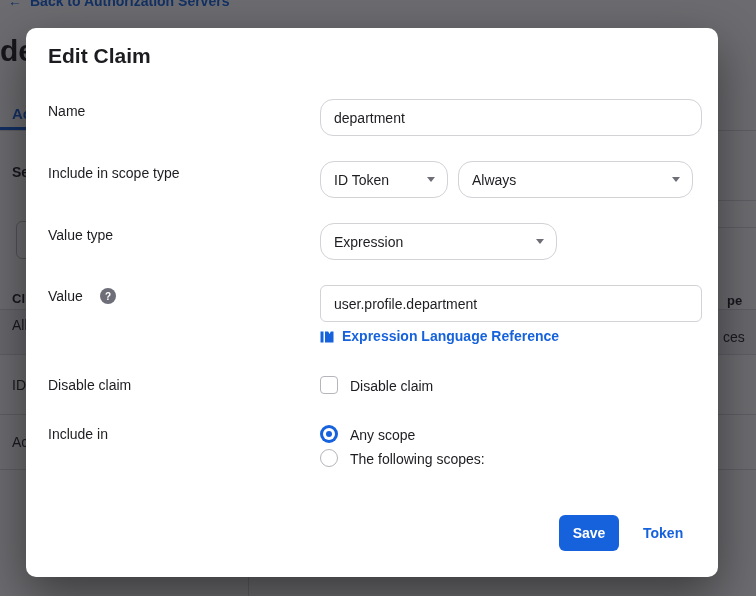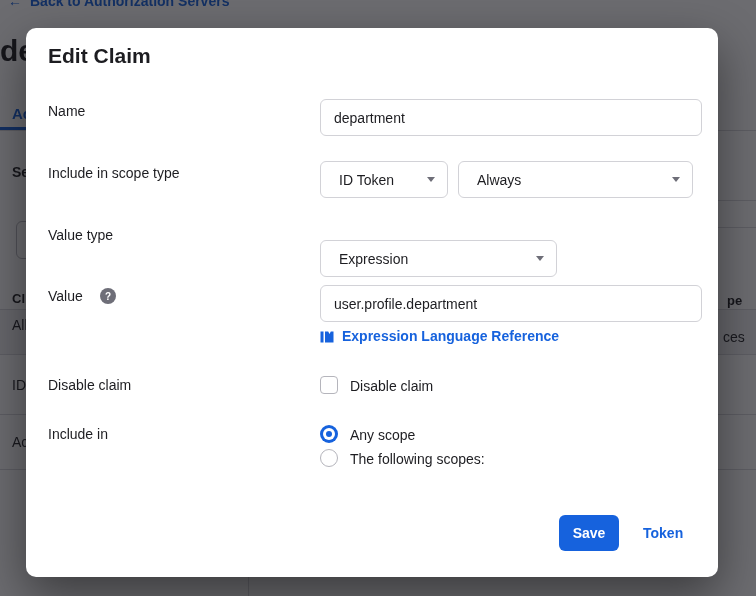--- a/index.html
+++ b/index.html
@@ -24,23 +24,23 @@
   
   .overlay{position:absolute;inset:0;background:rgba(18,18,24,0.62);}
   
   .modal{position:absolute;left:26px;top:28px;width:692px;height:549px;background:#fff;
          border-radius:10px;box-shadow:0 18px 48px rgba(0,0,0,.45);}
   .modal-title{position:absolute;left:22px;top:16px;font-size:21px;font-weight:700;color:#1d1d21;}
   .f-label{position:absolute;left:22px;font-size:14px;color:#1d1d21;}
   .text-input{position:absolute;left:294px;width:382px;height:37px;box-sizing:border-box;
               border:1px solid #d2d2d7;border-radius:6px;padding:0 13px;font-size:14px;color:#1d1d21;
               font-family:"Liberation Sans",sans-serif;background:#fff;outline:none;}
-  .select{position:absolute;height:37px;box-sizing:border-box;border:1px solid #d2d2d7;border-radius:6px;
+  .select{position:absolute;height:37px;box-sizing:border-box;border:1px solid #d2d2d7;border-radius:14px;
           background:#fff;display:flex;align-items:center;justify-content:space-between;
-          padding:0 12px 0 18px;font-size:14px;color:#1d1d21;cursor:pointer;}
+          padding:0 12px 0 13px;font-size:14px;color:#1d1d21;cursor:pointer;}
   .chevron{width:0;height:0;border-left:4px solid transparent;border-right:4px solid transparent;
            border-top:5px solid #6e6e78;margin-left:10px;}
   .help-icon{position:absolute;left:74px;width:16px;height:16px;border-radius:50%;background:#6e6e78;
              color:#fff;font-size:10px;font-weight:700;display:flex;align-items:center;justify-content:center;}
   .ref-link{position:absolute;left:294px;top:300px;display:flex;align-items:flex-end;gap:8px;
             color:#1662dd;font-size:14px;font-weight:700;cursor:pointer;}
   .checkbox{position:absolute;left:294px;width:18px;height:18px;box-sizing:border-box;
             border:1.5px solid #b5b5bc;border-radius:4px;background:#fff;cursor:pointer;}
   .ctl-label{position:absolute;left:324px;font-size:14px;color:#1d1d21;cursor:pointer;}
   .radio{position:absolute;left:294px;width:18px;height:18px;box-sizing:border-box;border-radius:50%;cursor:pointer;}
@@ -86,34 +86,34 @@
     <div class="bd-cell" style="left:12px;top:377px;">ID</div>
     <div class="bd-cell" style="left:12px;top:434px;">Aco</div>
   </div>
 
   <div class="overlay"></div>
 
   <div class="modal">
     <div class="modal-title">Edit Claim</div>
 
     <div class="f-label" style="top:75px;">Name</div>
-    <input class="text-input" style="top: 71px;" type="text" value="department">
+    <input class="text-input" style="top: 71px; border-radius: 13px;" type="text" value="department">
 
     <div class="f-label" style="top:137px;">Include in scope type</div>
     <div class="select" style="left:294px;top:133px;width:128px;">
       <span>ID Token</span>
       <span class="chevron"></span>
     </div>
     <div class="select" style="left:432px;top:133px;width:235px;">
       <span>Always</span>
       <span class="chevron"></span>
     </div>
 
     <div class="f-label" style="top:199px;">Value type</div>
-    <div class="select" style="left:294px;top:195px;width:237px;margin-top:17px;">
+    <div class="select" style="left:294px;top:195px;width:237px;">
       <span>Expression</span>
       <span class="chevron"></span>
     </div>
 
     <div class="f-label" style="top:260px;">Value</div>
     <div class="help-icon" style="top:260px;">?</div>
     <input class="text-input" style="top: 257px;" type="text" value="user.profile.department">
     <div class="ref-link">
       <svg width="14" height="14" viewBox="0 0 14 14">
         <rect x="0.5" y="1.5" width="3" height="11" fill="#1662dd"></rect>

